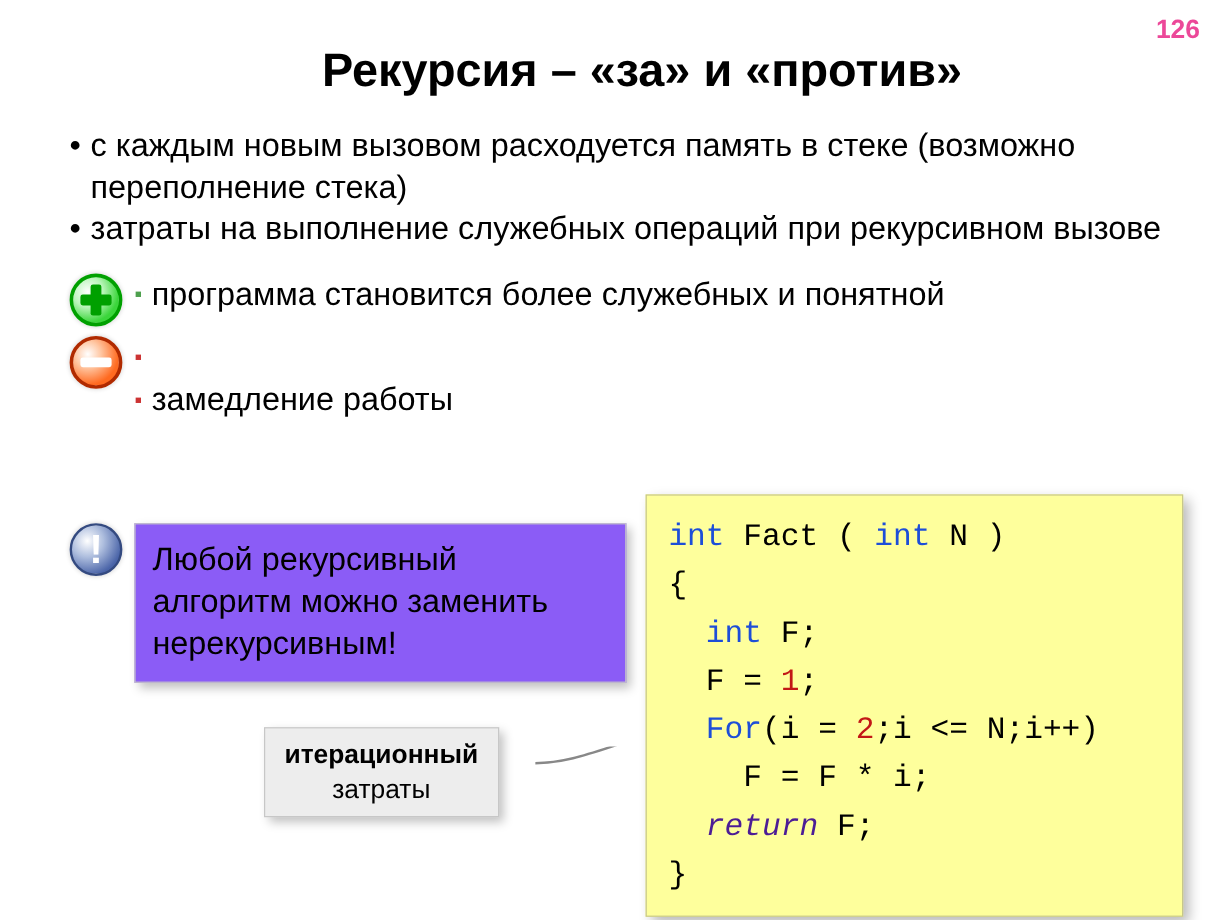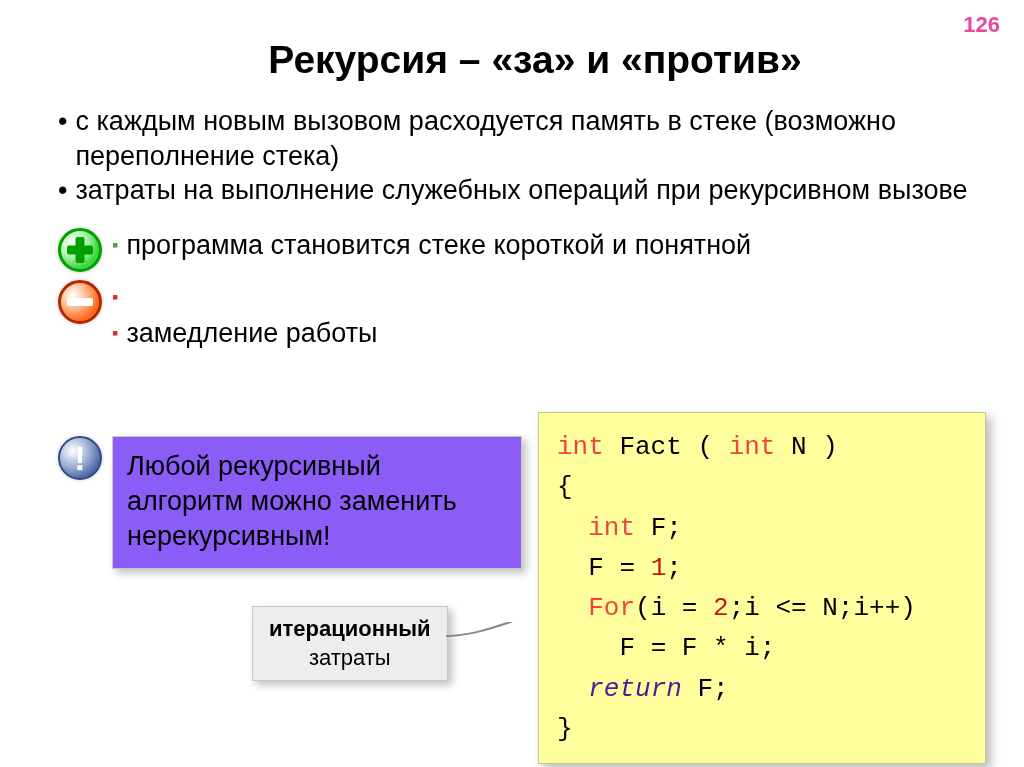--- a/index.html
+++ b/index.html
@@ -133,21 +133,21 @@
     border: 1px solid #c7c7c7;
     box-shadow: 4px 4px 8px rgba(0,0,0,0.25);
     padding: 12px 22px 14px 14px;
     font-size: 27px;
     line-height: 1.3;
     width: 410px;
   }
 
   .label-box {
     position: absolute;
-    left: 252px;
+    left: 220px;
     top: 606px;
     background: #ededed;
     border: 1px solid #c7c7c7;
     box-shadow: 4px 4px 8px rgba(0,0,0,0.25);
     padding: 8px 16px;
     text-align: center;
     font-size: 22px;
     line-height: 1.3;
   }
   .label-box b { font-weight: bold; }
@@ -159,21 +159,21 @@
     width: 448px;
     background: #feff9c;
     border: 1px solid #c7c78a;
     box-shadow: 5px 5px 10px rgba(0,0,0,0.28);
     padding: 14px 14px 14px 18px;
     font-family: "Courier New", monospace;
     font-size: 26px;
     line-height: 1.55;
     white-space: pre;
   }
-  .kw   { color: #ef4444; }
+  .kw   { color: #1d4ed8; }
   .kw-return { color: #4c1d95; font-style: italic; }
   .num  { color: #c21816; font-weight: normal; }
 
   .pointer-line {
     position: absolute;
     left: 446px;
     top: 622px;
     width: 96px;
     height: 36px;
     pointer-events: none;
@@ -198,21 +198,21 @@
 </div>
 
 <div class="pros-cons">
   <div class="pc-row">
     <div class="pc-icon">
       <div class="plus-icon"></div>
     </div>
     <div class="pc-items">
       <div class="pc-item">
         <span class="pc-bullet-green">▪</span>
-        <span>программа становится стеке короткой и понятной</span>
+        <span>программа становится более служебных и понятной</span>
       </div>
     </div>
   </div>
 
   <div class="pc-row">
     <div class="pc-icon">
       <div class="minus-icon"></div>
     </div>
     <div class="pc-items">
       <div class="pc-item">

